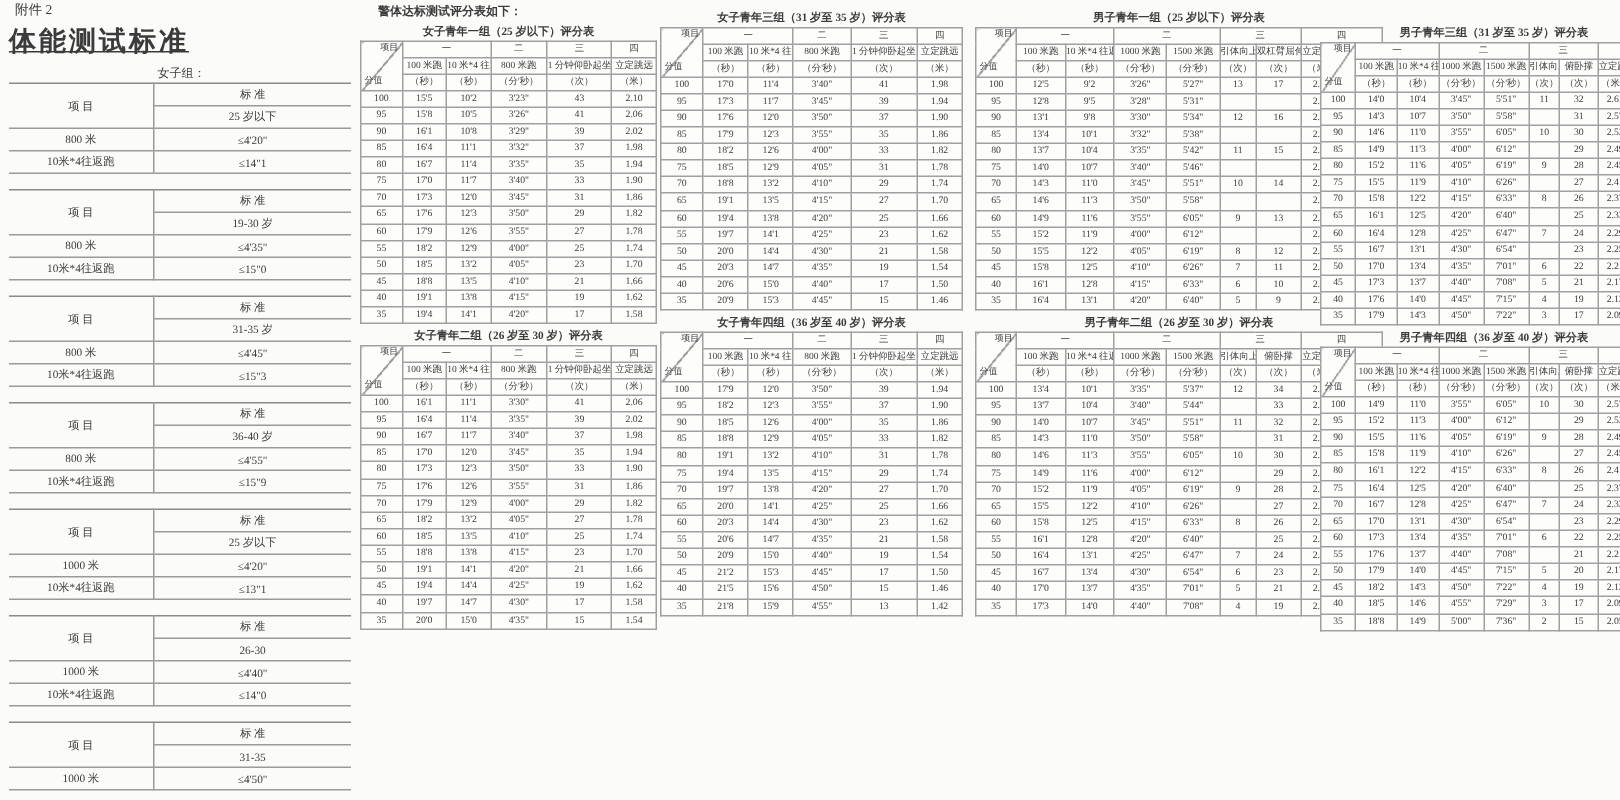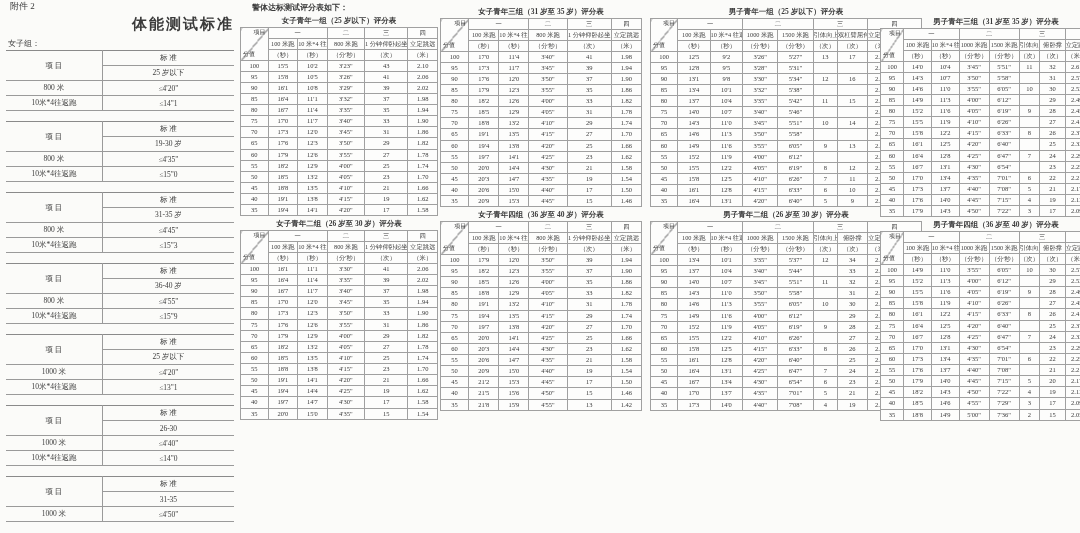--- a/index.html
+++ b/index.html
@@ -9,22 +9,22 @@
     font-family:"Liberation Serif","DejaVu Serif",serif;
   }
   .col{position:absolute;top:0;}
   #col-left{left:6px;width:228px;}
   #col-w1{left:240px;width:198px;}
   #col-w2{left:440px;width:202px;}
   #col-m1{left:650px;width:272px;}
   #col-m2{left:880px;width:232px;}
 
   .attach{font-size:9px;font-weight:normal;margin:0 0 2px 4px;}
-  .big-title{font-size:15px;font-weight:bold;text-align:right;letter-spacing:2px;margin:2px 0 4px 0;}
-  .grp-label{font-size:8px;margin:2px 0 1px 2px;}
+  .big-title{font-size:18px;font-weight:bold;text-align:left;letter-spacing:2px;margin:2px 0 4px 0;text-decoration:underline;}
+  .grp-label{font-size:8px;margin:2px 0 1px 2px;text-align:center;}
   .intro{font-size:8px;font-weight:bold;margin:2px 0 1px 12px;}
 
   table{border-collapse:collapse;width:100%;table-layout:fixed;}
   
   .std{margin:0 0 10px 0;}
   .std td{border-top:1px solid #9a9a9a;border-bottom:1px solid #9a9a9a;
     font-size:7.5px;text-align:center;padding:2px 0;height:10px;}
   .std td.proj{border-right:1px solid #9a9a9a;width:42%;}
   .std tr:first-child td{border-top:1px solid #8a8a8a;}
 

